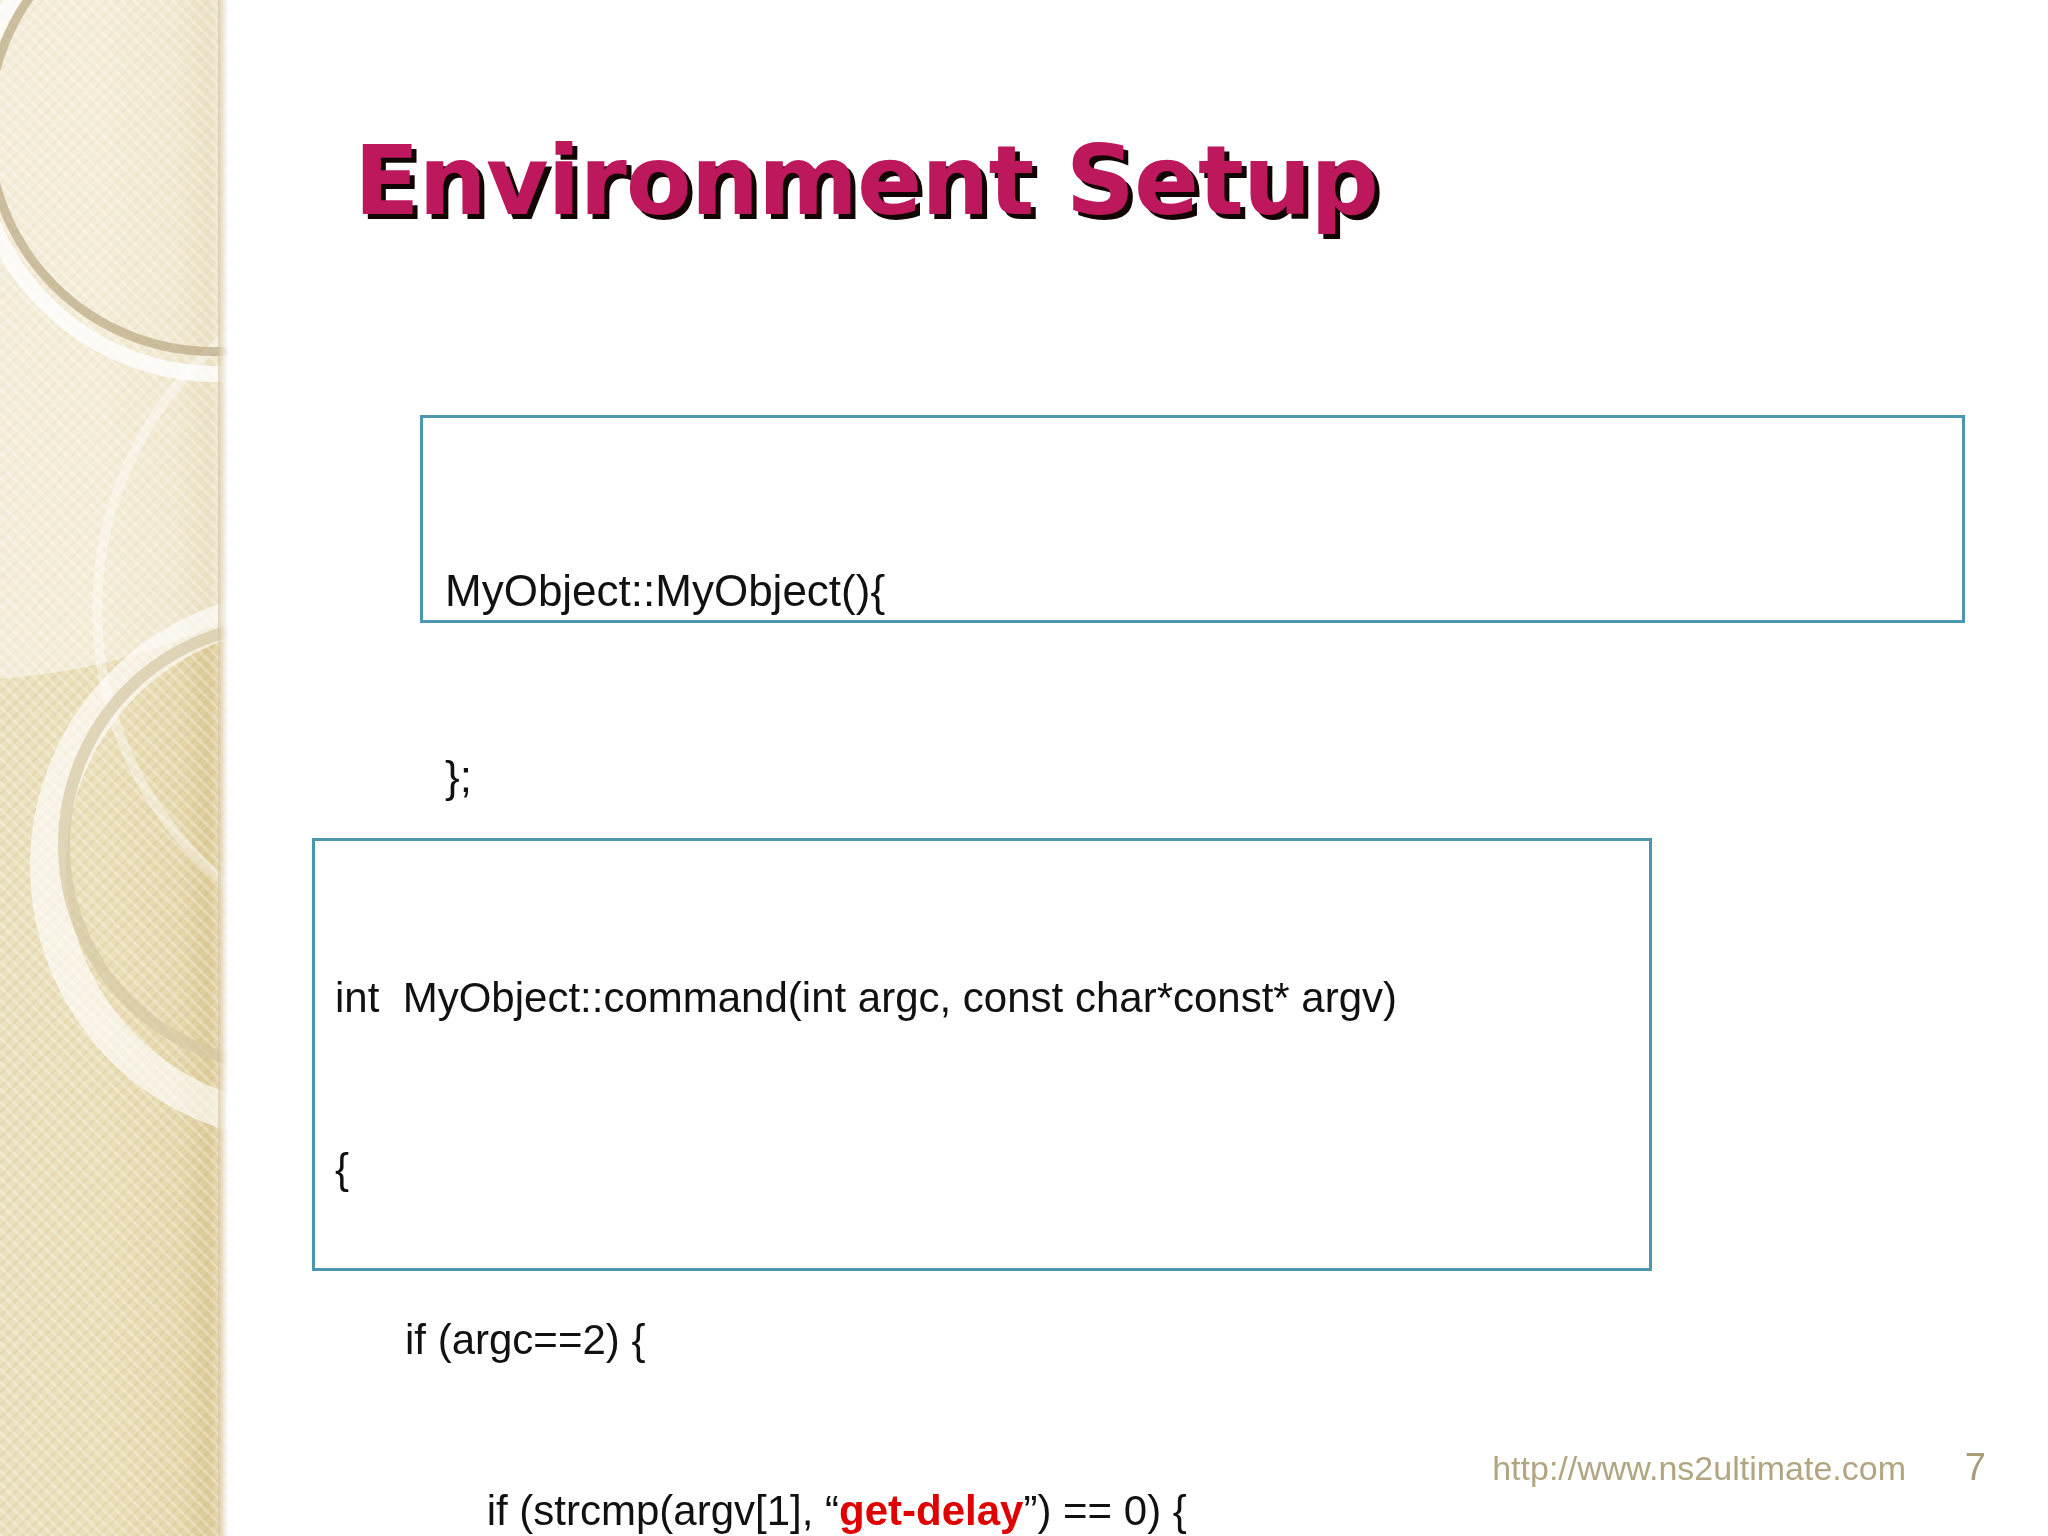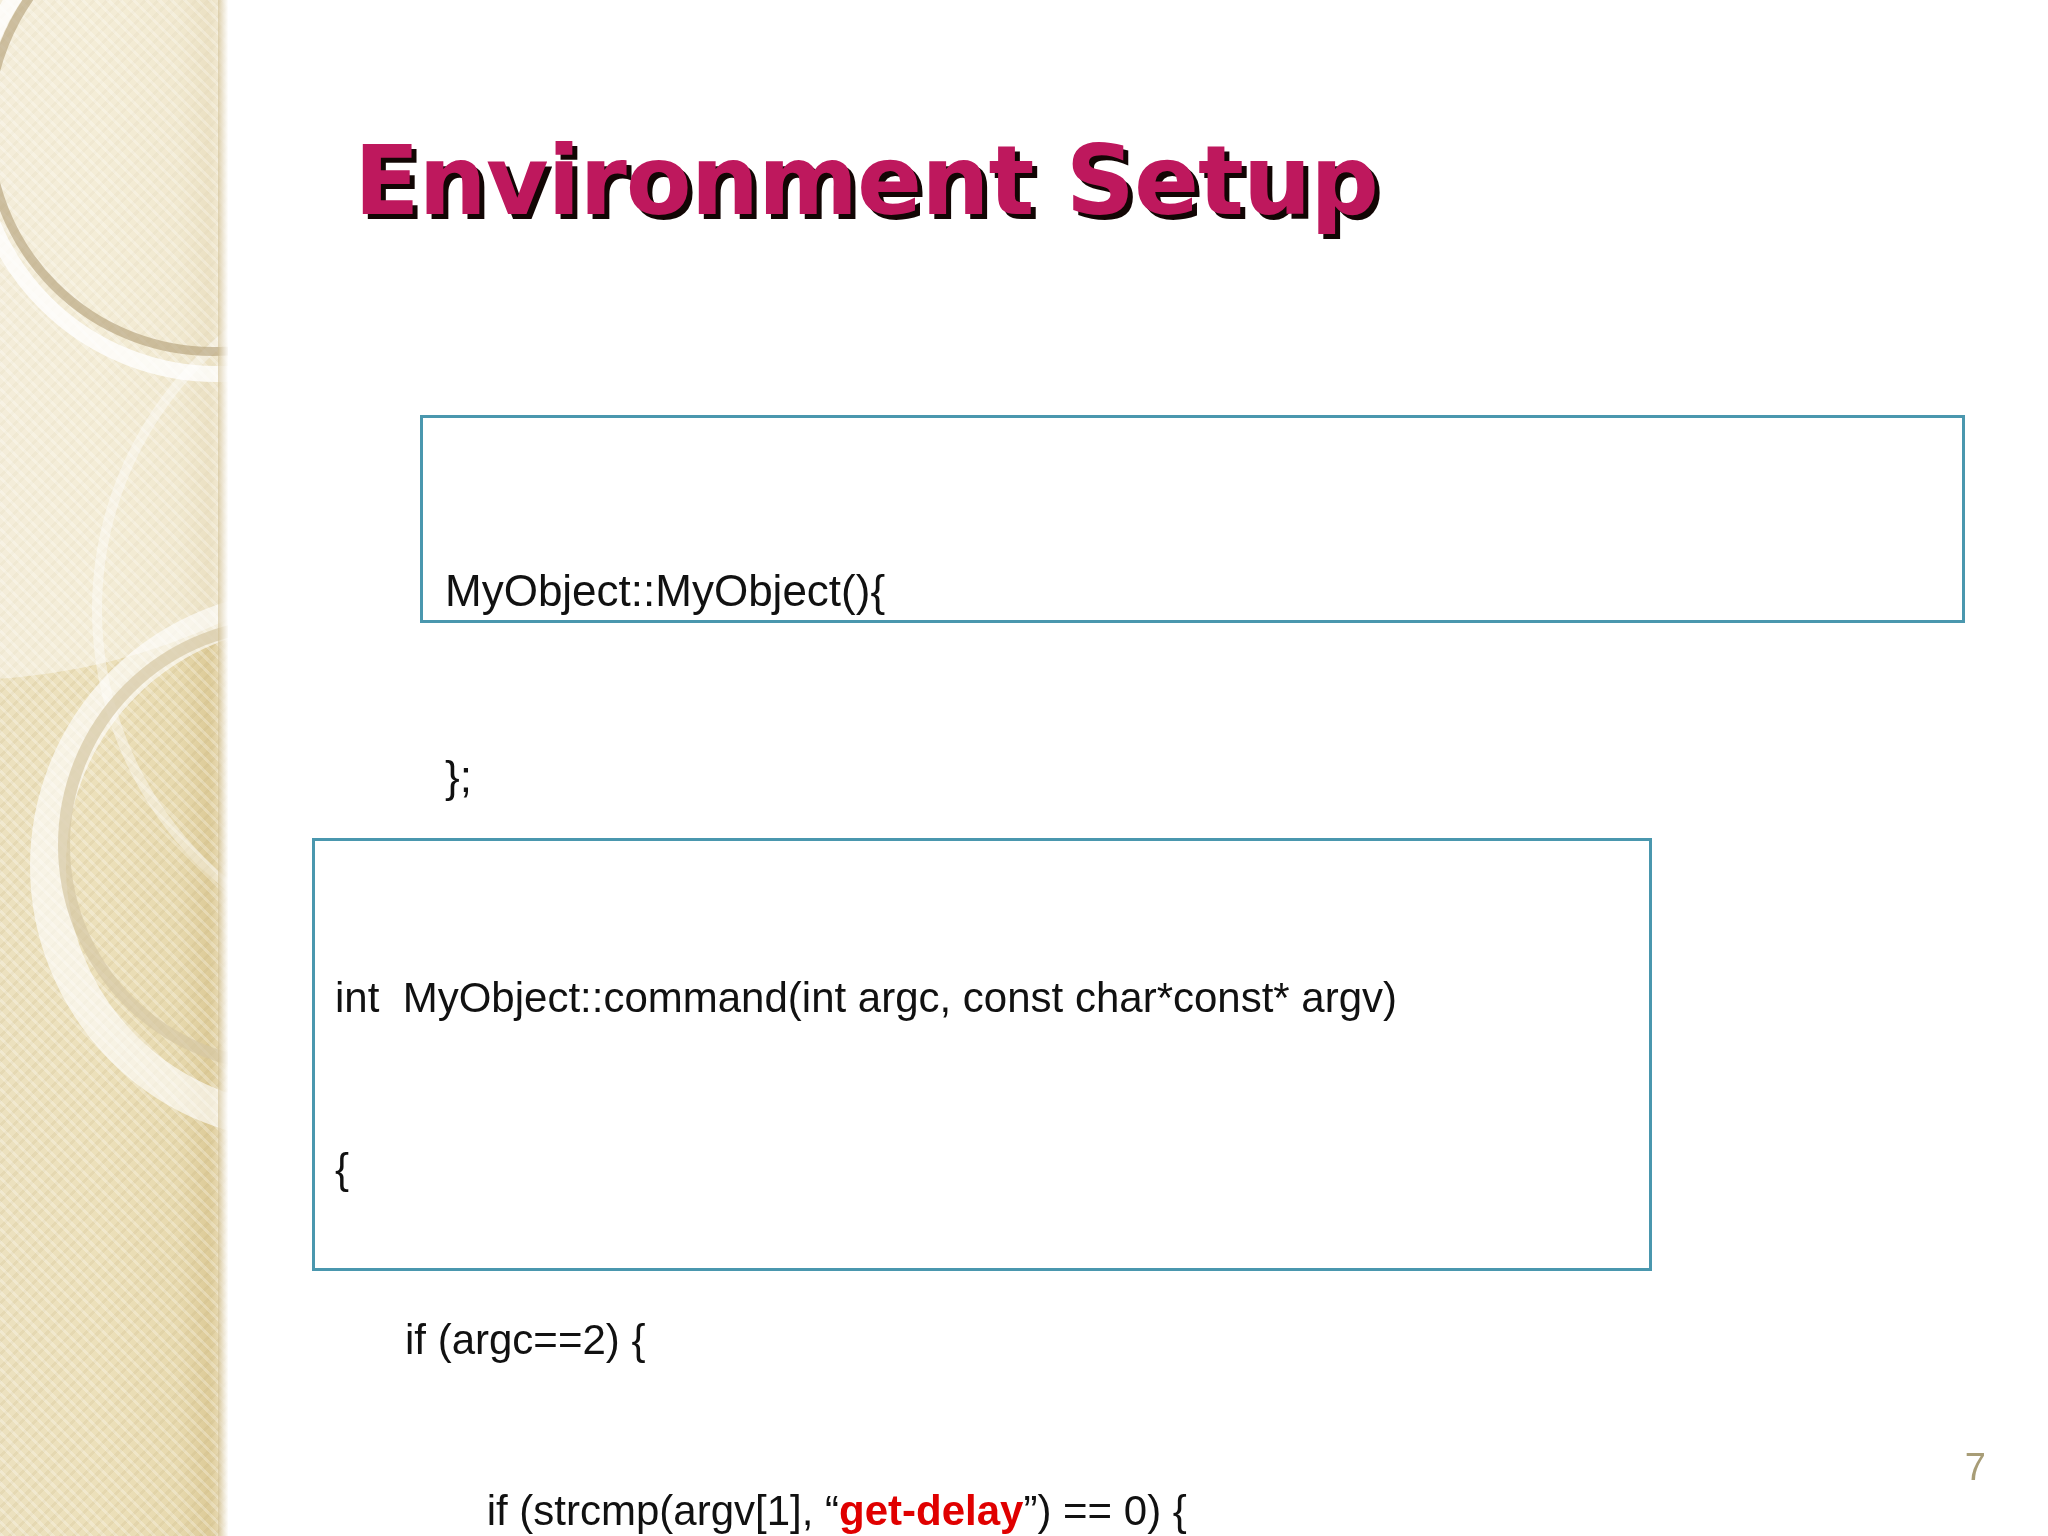--- a/index.html
+++ b/index.html
@@ -239,15 +239,16 @@
     <span class="code-line">      if (argc==2) {</span>
     <span class="code-line"><span>             if (strcmp(argv[1], “</span><span class="kw-red">get-delay</span><span>”) == 0) {</span></span>
     
     
     
     
     
     
   </div>
 
+  <div class="footer-url">http://www.ns2ultimate.com</div>
   <div class="footer-page">7</div>
 
 </div>
 
 </body></html>

